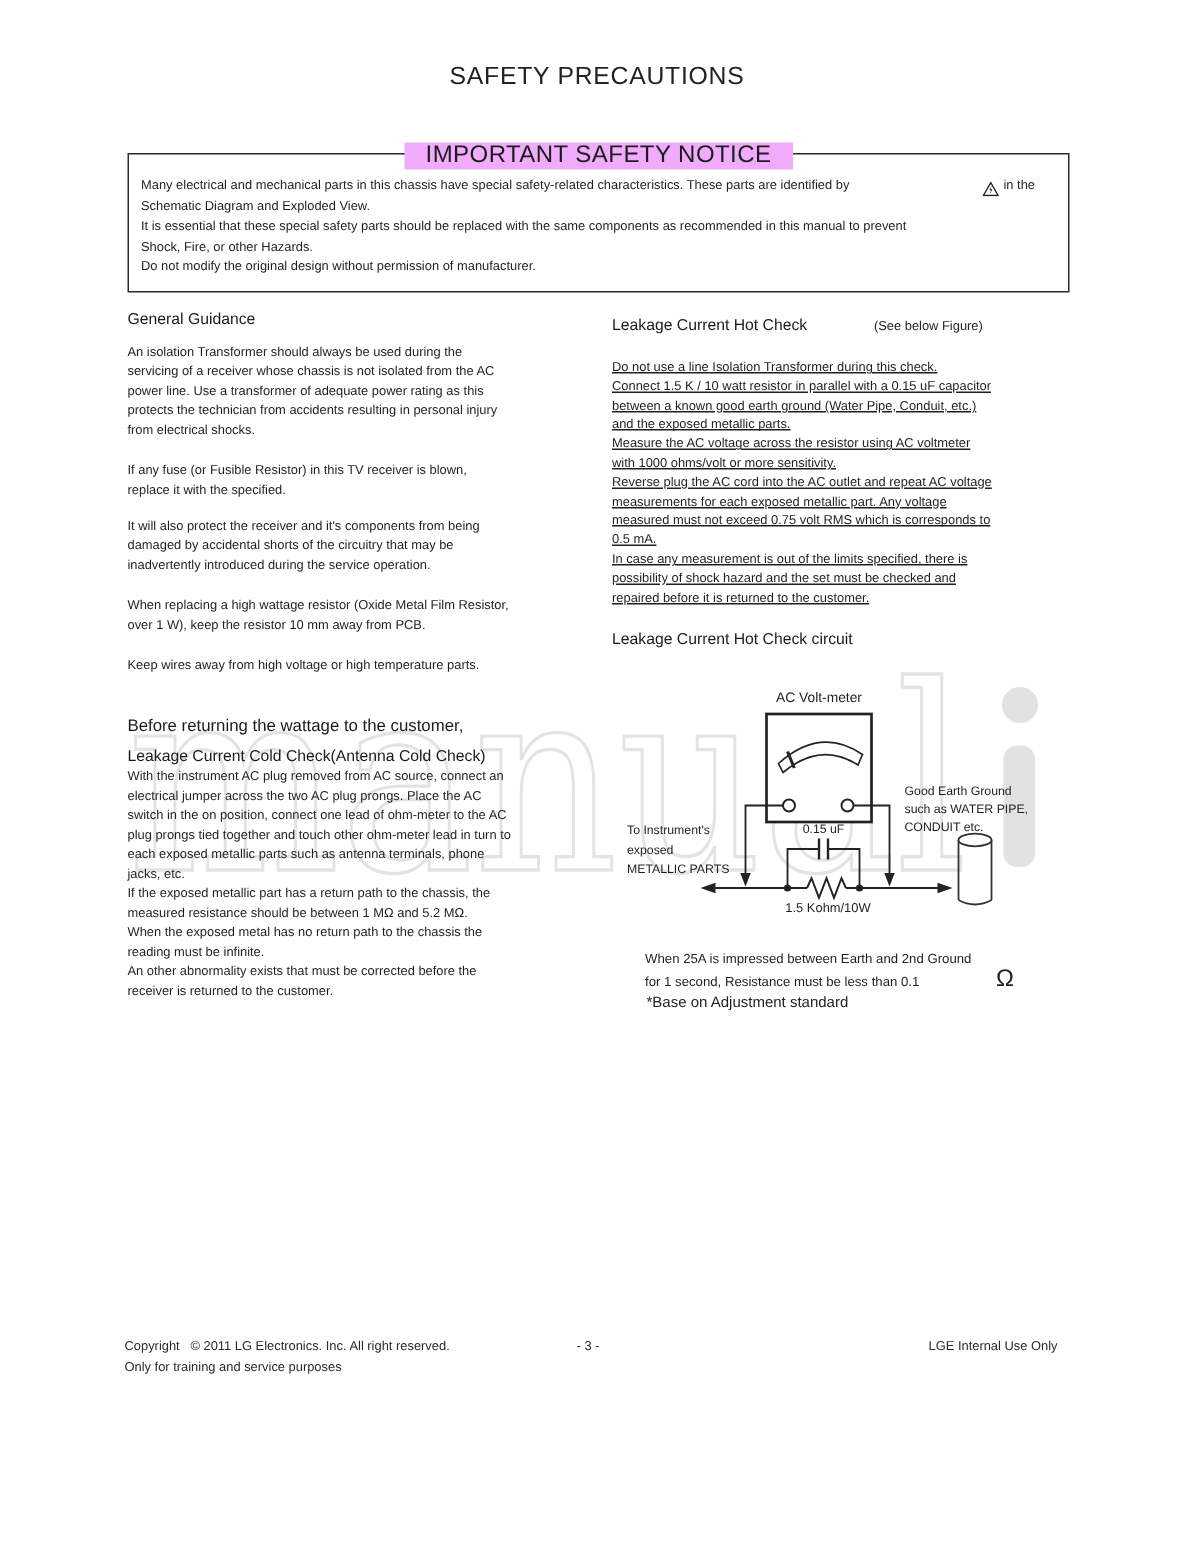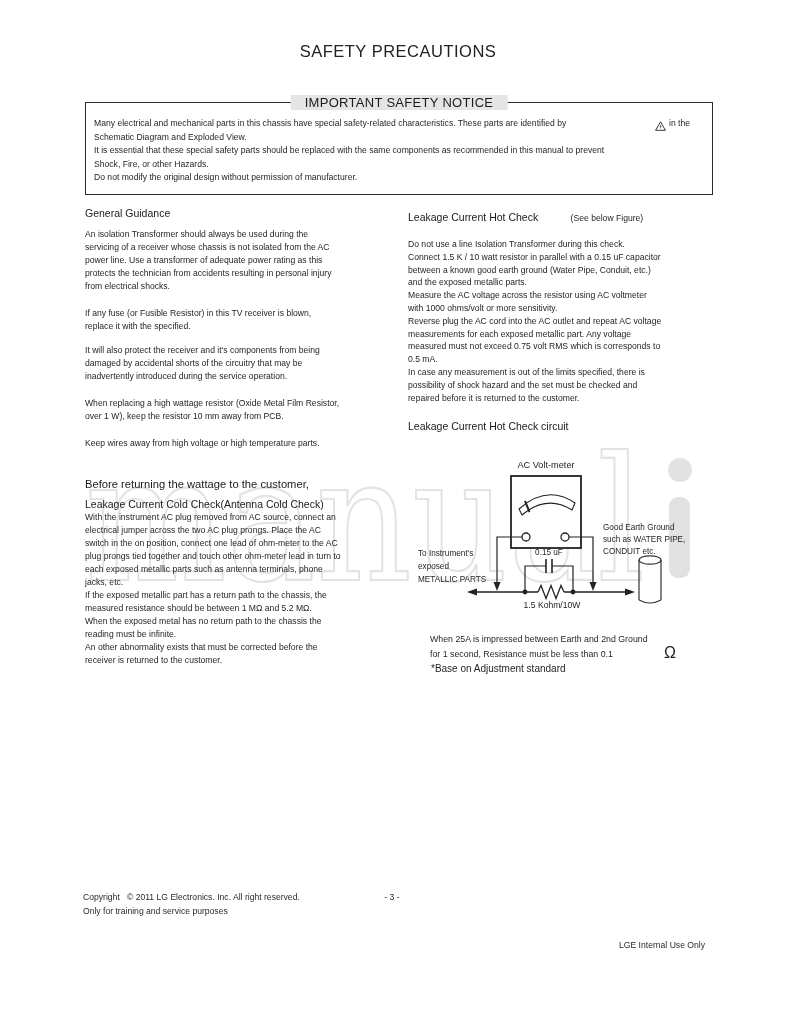--- a/index.html
+++ b/index.html
@@ -16,58 +16,58 @@
     top:42px;left:0;width:796px;text-align:center;
     font-size:16.5px;letter-spacing:.5px;color:#222;
   }
   
   .notice-box{
     left:85px;top:102px;width:626px;height:91px;
     border:1.6px solid #2b2b2b;background:transparent;
   }
   .notice-legend{
     position:absolute;left:50%;top:-8px;transform:translateX(-50%);
-    background:#e5e5e5;padding:0 14px;font-size:13px;letter-spacing:.3px;white-space:nowrap;color:#1c1c1c;
+    background:#f0abfc;padding:0 14px;font-size:16px;letter-spacing:.3px;white-space:nowrap;color:#1c1c1c;
   }
   .notice-line1{position:absolute;left:8px;top:14px;width:610px;font-size:8.6px;line-height:13.5px;}
   .notice-line1-right{position:absolute;right:14px;top:0;display:flex;align-items:flex-end;gap:3px;}
   .notice-rest{position:absolute;left:8px;top:27.5px;width:610px;font-size:8.6px;line-height:13.5px;white-space:pre-line;}
   
   .col{position:absolute;}
   .left-col{left:85px;top:200px;width:305px;}
   .right-col{left:408px;top:200px;width:315px;}
   .body-text{font-size:8.6px;line-height:13px;white-space:pre-line;color:#1f1f1f;}
   .h-med{font-size:10.5px;color:#1a1a1a;}
   .h-big{font-size:11.2px;color:#1a1a1a;}
-  .inline-note{font-size:8.6px;margin-left:12px;color:#1f1f1f;padding-left:16px;}
+  .inline-note{font-size:8.6px;margin-left:24px;color:#1f1f1f;padding-left:16px;}
   
   .lh1{margin-top:7px;}
   .lp1{margin-top:9px;}
   .lp2{margin-top:11px;}
   .lp3,.lp4,.lp5{margin-top:14px;}
   .lh2{margin-top:28px;}
   .lp6{margin-top:6px;}
   .lh3{margin-top:8px;}
   .lp7{margin-top:1px;}
   
   .rh1{margin-top:7px;white-space:nowrap;}
   .rp1{margin-top:2px;}
-  .rp2{margin-top:13px;line-height:12.8px;}
+  .rp2{margin-top:13px;line-height:12.8px;text-decoration:underline;}
   .rh2{margin-top:16px;}
   
   #circuit{position:absolute;left:400px;top:450px;}
   .svg-label{font-family:"Liberation Sans",sans-serif;fill:#1f1f1f;}
   
   .note-25a{left:430px;top:632px;font-size:8.8px;line-height:14.5px;white-space:pre-line;}
   .omega{left:664px;top:644px;font-size:16px;}
   .base-note{left:431px;top:663px;font-size:10px;}
   
   .footer-left{left:83px;top:891px;font-size:8.6px;line-height:13.5px;white-space:pre;color:#2a2a2a;}
   .footer-page{left:362px;top:892px;width:60px;text-align:center;font-size:8.6px;color:#2a2a2a;}
-  .footer-right{right:95px;top:940px;font-size:8.6px;color:#2a2a2a;padding-left:44px;}
+  .footer-right{right:95px;top:892px;font-size:8.6px;color:#2a2a2a;padding-left:44px;}
 </style>
 </head>
 <body>
 
 <div id="page">
 
   <svg id="watermark" width="640" height="170" viewBox="80 440 640 170">
     <text x="85" y="580" font-family="DejaVu Serif, serif" font-size="172" fill="none" stroke="#e3e3e3" stroke-width="2.2" textLength="560" lengthAdjust="spacingAndGlyphs">manual</text>
     <rect x="669" y="497" width="21" height="81" rx="9" fill="#e2e2e2"></rect>
     <circle cx="680" cy="470" r="12" fill="#e2e2e2"></circle>

